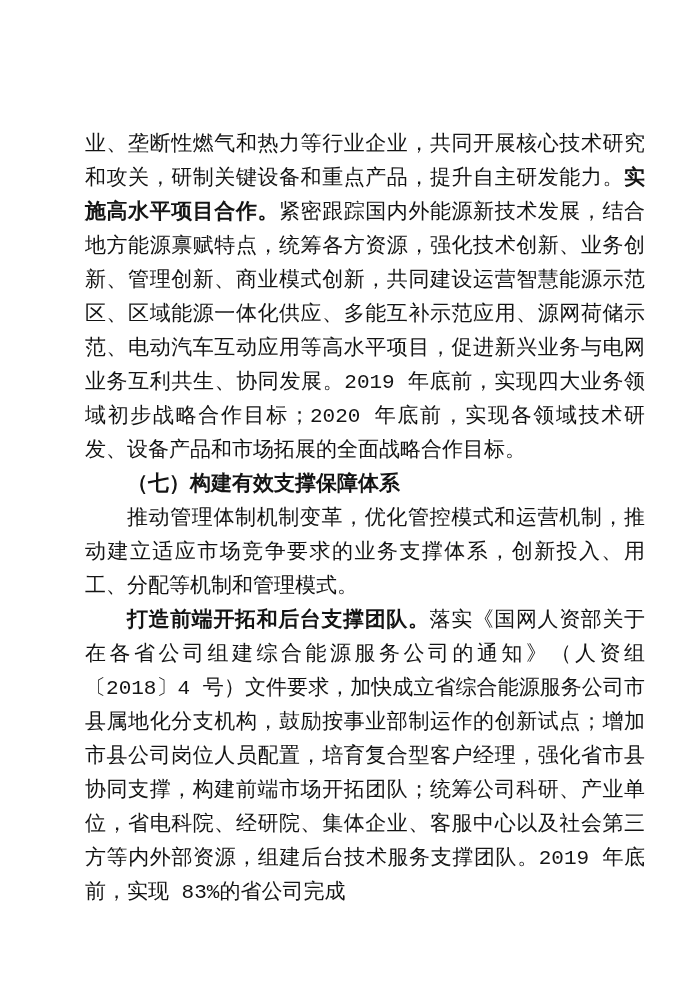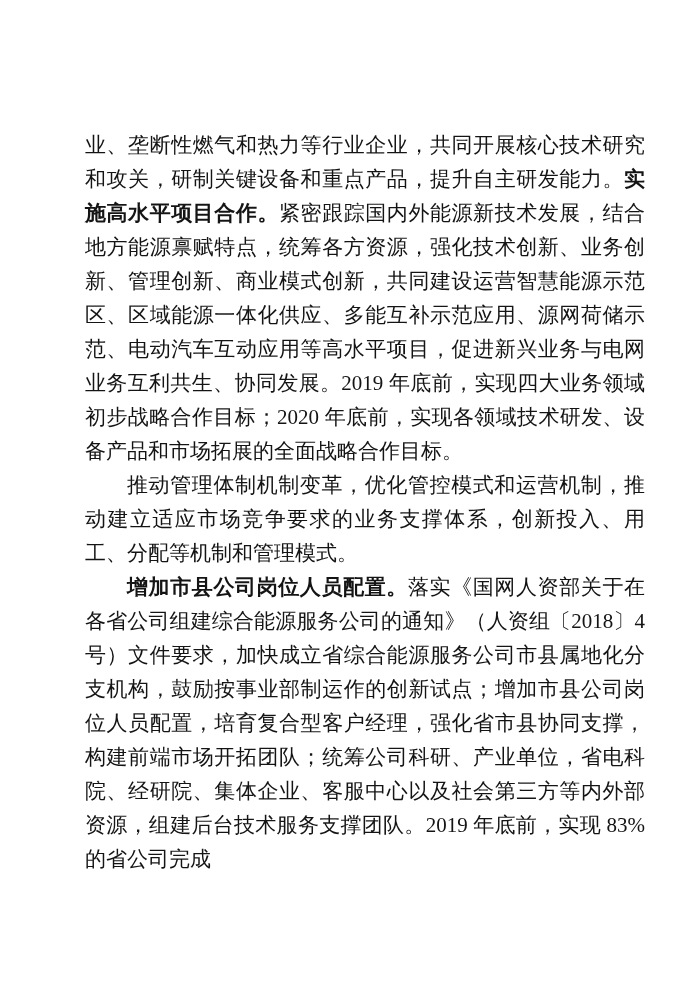--- a/index.html
+++ b/index.html
@@ -7,21 +7,21 @@
     padding: 0;
     background: #ffffff;
   }
   .page {
     position: relative;
     width: 694px;
     height: 982px;
     background: #ffffff;
     overflow: hidden;
     box-sizing: border-box;
-    font-family: Liberation Serif, serif;
+    font-family: Liberation Mono, monospace;
   }
   .content {
     position: absolute;
     top: 128px;
     left: 85px;
     width: 560px;
     color: #141414;
     font-size: 21px;
     line-height: 34px;
     text-align: justify;
@@ -41,19 +41,20 @@
   }
 </style>
 </head>
 <body>
 
 <div class="page">
   <div class="content">
 
     <p class="para"><span>业、垄断性燃气和热力等行业企业，共同开展核心技术研究和攻关，研制关键设备和重点产品，提升自主研发能力。</span><span class="bold-run">实施高水平项目合作。</span><span>紧密跟踪国内外能源新技术发展，结合地方能源禀赋特点，统筹各方资源，强化技术创新、业务创新、管理创新、商业模式创新，共同建设运营智慧能源示范区、区域能源一体化供应、多能互补示范应用、源网荷储示范、电动汽车互动应用等高水平项目，促进新兴业务与电网业务互利共生、协同发展。2019 年底前，实现四大业务领域初步战略合作目标；2020 年底前，实现各领域技术研发、设备产品和市场拓展的全面战略合作目标。</span></p>
 
+    <p class="para indent"><span class="bold-run">（七）构建有效支撑保障体系</span></p>
 
     <p class="para indent"><span>推动管理体制机制变革，优化管控模式和运营机制，推动建立适应市场竞争要求的业务支撑体系，创新投入、用工、分配等机制和管理模式。</span></p>
 
-    <p class="para indent"><span class="bold-run">增加市县公司岗位人员配置。</span><span>落实《国网人资部关于在各省公司组建综合能源服务公司的通知》（人资组〔2018〕4 号）文件要求，加快成立省综合能源服务公司市县属地化分支机构，鼓励按事业部制运作的创新试点；增加市县公司岗位人员配置，培育复合型客户经理，强化省市县协同支撑，构建前端市场开拓团队；统筹公司科研、产业单位，省电科院、经研院、集体企业、客服中心以及社会第三方等内外部资源，组建后台技术服务支撑团队。2019 年底前，实现 83%的省公司完成</span></p>
+    <p class="para indent"><span class="bold-run">打造前端开拓和后台支撑团队。</span><span>落实《国网人资部关于在各省公司组建综合能源服务公司的通知》（人资组〔2018〕4 号）文件要求，加快成立省综合能源服务公司市县属地化分支机构，鼓励按事业部制运作的创新试点；增加市县公司岗位人员配置，培育复合型客户经理，强化省市县协同支撑，构建前端市场开拓团队；统筹公司科研、产业单位，省电科院、经研院、集体企业、客服中心以及社会第三方等内外部资源，组建后台技术服务支撑团队。2019 年底前，实现 83%的省公司完成</span></p>
 
   </div>
 </div>
 
 </body></html>

